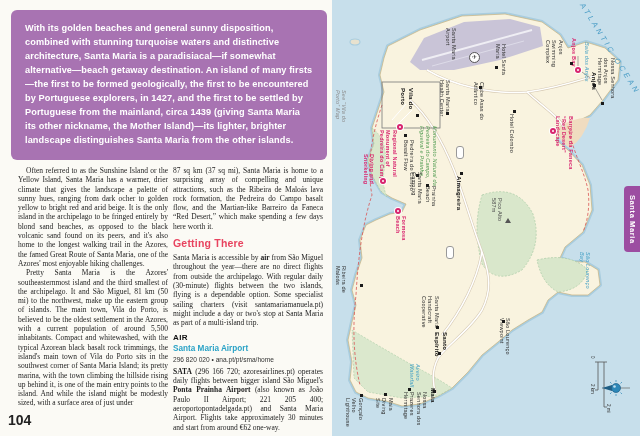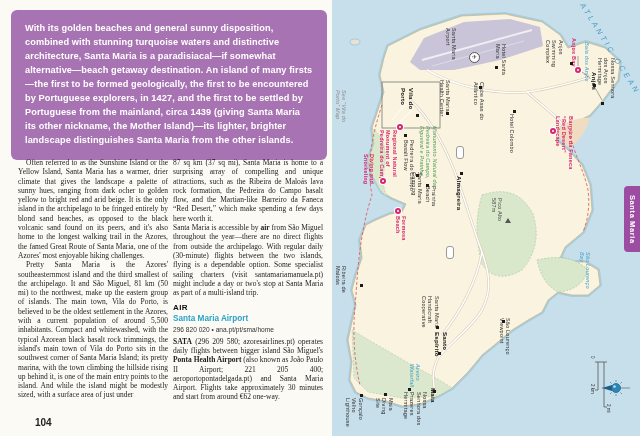--- a/index.html
+++ b/index.html
@@ -3,35 +3,35 @@
 <meta charset="utf-8">
 <style>
   html,body{margin:0;padding:0;background:#e8e8e8;}
   #stage{position:relative;width:640px;height:436px;background:#fbfaf5;overflow:hidden;
          font-family:"Liberation Sans",sans-serif;}
   
   .page-left{position:absolute;left:0;top:0;width:332px;height:436px;background:#fbfaf5;}
   .intro-box{position:absolute;left:11px;top:10px;width:288px;padding:12px 14px;
              background:#a873b2;border-radius:6px;color:#fff;
              font-size:9.2px;line-height:1.52;font-weight:bold;letter-spacing:.1px;}
-  .cols{position:absolute;left:18px;top:158px;width:308px;display:flex;gap:5px;
+  .cols{position:absolute;left:18px;top:166px;width:308px;display:flex;gap:5px;
         font-family:"Liberation Serif",serif;font-size:7.5px;line-height:1.24;color:#1d1d1d;
         text-align:justify;}
   .col{width:150px;}
   .col p{margin:0;}
   .col p.ind{text-indent:8px;}
   h3.red{margin:6px 0 3px 0;font-family:"Liberation Sans",sans-serif;color:#e8435f;
          font-size:10.5px;letter-spacing:.2px;}
   h4.air{margin:6px 0 1px 0;font-family:"Liberation Sans",sans-serif;font-size:8px;color:#111;
          letter-spacing:.4px;}
   .teal{color:#2aa2c6;font-family:"Liberation Sans",sans-serif;font-weight:bold;font-size:8.2px;
         margin:1px 0;}
   .contact{font-family:"Liberation Sans",sans-serif;font-size:6.6px;color:#333;margin:1px 0 3px 0;
            text-align:left;}
-  .pagenum{position:absolute;left:8px;bottom:8px;font-size:10px;font-weight:bold;color:#222;margin-left:27px;}
+  .pagenum{position:absolute;left:8px;bottom:8px;font-size:14px;font-weight:bold;color:#222;}
   
   .map{position:absolute;left:332px;top:0;width:308px;height:436px;background:#c7dfeb;}
   .map svg{position:absolute;left:0;top:0;}
   .ml{position:absolute;writing-mode:vertical-rl;font-size:5.5px;line-height:1.2;color:#2e2e2e;
       letter-spacing:.2px;white-space:normal;text-align:left;}
   .ml.town{font-weight:bold;font-size:6.2px;color:#111;}
   .ml.sight{color:#d8256e;font-weight:bold;}
   .ml.water{color:#3f9ec4;font-style:italic;}
   .ml.park{color:#4e9a4e;font-style:italic;}
   .ml.note{color:#8a8a8a;font-style:italic;}
@@ -63,25 +63,26 @@
   <div class="page-left">
     <div class="intro-box">With its golden beaches and general sunny disposition, combined with stunning turquoise waters and distinctive architecture, Santa Maria is a paradisiacal—if somewhat alternative—beach getaway destination. An island of many firsts—the first to be formed geologically, the first to be encountered by Portuguese explorers, in 1427, and the first to be settled by Portuguese from the mainland, circa 1439 (giving Santa Maria its other nickname, the Mother Island)—its lighter, brighter landscape distinguishes Santa Maria from the other islands.</div>
 
     <div class="cols">
       <div class="col">
         <p class="ind">Often referred to as the Sunshine Island or the Yellow Island, Santa Maria has a warmer, drier climate that gives the landscape a palette of sunny hues, ranging from dark ocher to golden yellow to bright red and arid beige. It is the only island in the archipelago to be fringed entirely by blond sand beaches, as opposed to the black volcanic sand found on its peers, and it's also home to the longest walking trail in the Azores, the famed Great Route of Santa Maria, one of the Azores' most enjoyable hiking challenges.</p>
         <p class="ind">Pretty Santa Maria is the Azores' southeasternmost island and the third smallest of the archipelago. It and São Miguel, 81 km (50 mi) to the northwest, make up the eastern group of islands. The main town, Vila do Porto, is believed to be the oldest settlement in the Azores, with a current population of around 5,500 inhabitants. Compact and whitewashed, with the typical Azorean black basalt rock trimmings, the island's main town of Vila do Porto sits in the southwest corner of Santa Maria Island; its pretty marina, with the town climbing the hillside rising up behind it, is one of the main entry points to the island. And while the island might be modestly sized, with a surface area of just under</p>
       </div>
       <div class="col">
         <p>87 sq km (37 sq mi), Santa Maria is home to a surprising array of compelling and unique attractions, such as the Ribeira de Maloás lava rock formation, the Pedreira do Campo basalt flow, and the Martian-like Barreiro da Faneca “Red Desert,” which make spending a few days here worth it.</p>
+        <h3 class="red">Getting There</h3>
         <p><span>Santa Maria is accessible by </span><b>air</b><span> from São Miguel throughout the year—there are no direct flights from outside the archipelago. With regular daily (30-minute) flights between the two islands, flying is a dependable option. Some specialist sailing charters (visit santamariamanuela.pt) might include a day or two's stop at Santa Maria as part of a multi-island trip.</span></p>
         <h4 class="air">AIR</h4>
         <div class="teal">Santa Maria Airport</div>
         <div class="contact">296 820 020 • ana.pt/pt/sma/home</div>
-        <p><b>SATA</b><span> (296 209 580; azoresairlines.pt) operates daily flights between bigger island São Miguel's </span><b>Ponta Health Airport</b><span> (also known as João Paulo II Airport; 221 205 400; aeroportopontadelgada.pt) and Santa Maria Airport. Flights take approximately 30 minutes and start from around €62 one-way.</span></p>
+        <p><b>SATA</b><span> (296 166 720; azoresairlines.pt) operates daily flights between bigger island São Miguel's </span><b>Ponta Prainha Airport</b><span> (also known as João Paulo II Airport; 221 205 400; aeroportopontadelgada.pt) and Santa Maria Airport. Flights take approximately 30 minutes and start from around €62 one-way.</span></p>
       </div>
     </div>
 
     <div class="pagenum">104</div>
   </div>
 
   <div class="map">
     <svg width="308" height="436" viewBox="0 0 308 436">
 
       <path d="M56,46 L88,30 L130,16 L173,14 L210,22 L228,35 L236,48 L254,42 L273,48 L288,62 L286,80 L271,100 L258,115 L236,126 L224,140 L236,150 L250,165 L258,185 L260,210 L251,232 L233,247 L228,258 L240,262 L253,262 L266,270 L268,285 L256,295 L240,295 L226,292 L216,300 L210,312 L196,320 L180,330 L166,342 L150,355 L136,372 L120,388 L106,396 L88,404 L70,406 L54,401 L36,398 L24,392 L18,380 L20,362 L16,340 L20,322 L24,305 L20,290 L24,275 L30,258 L28,240 L34,225 L44,220 L58,214 L70,212 L74,204 L60,198 L50,192 L40,175 L36,160 L42,144 L40,128 L46,110 L52,92 L48,75 L52,58 Z" fill="none" stroke="#a9cddf" stroke-width="4" stroke-linejoin="round"></path>

